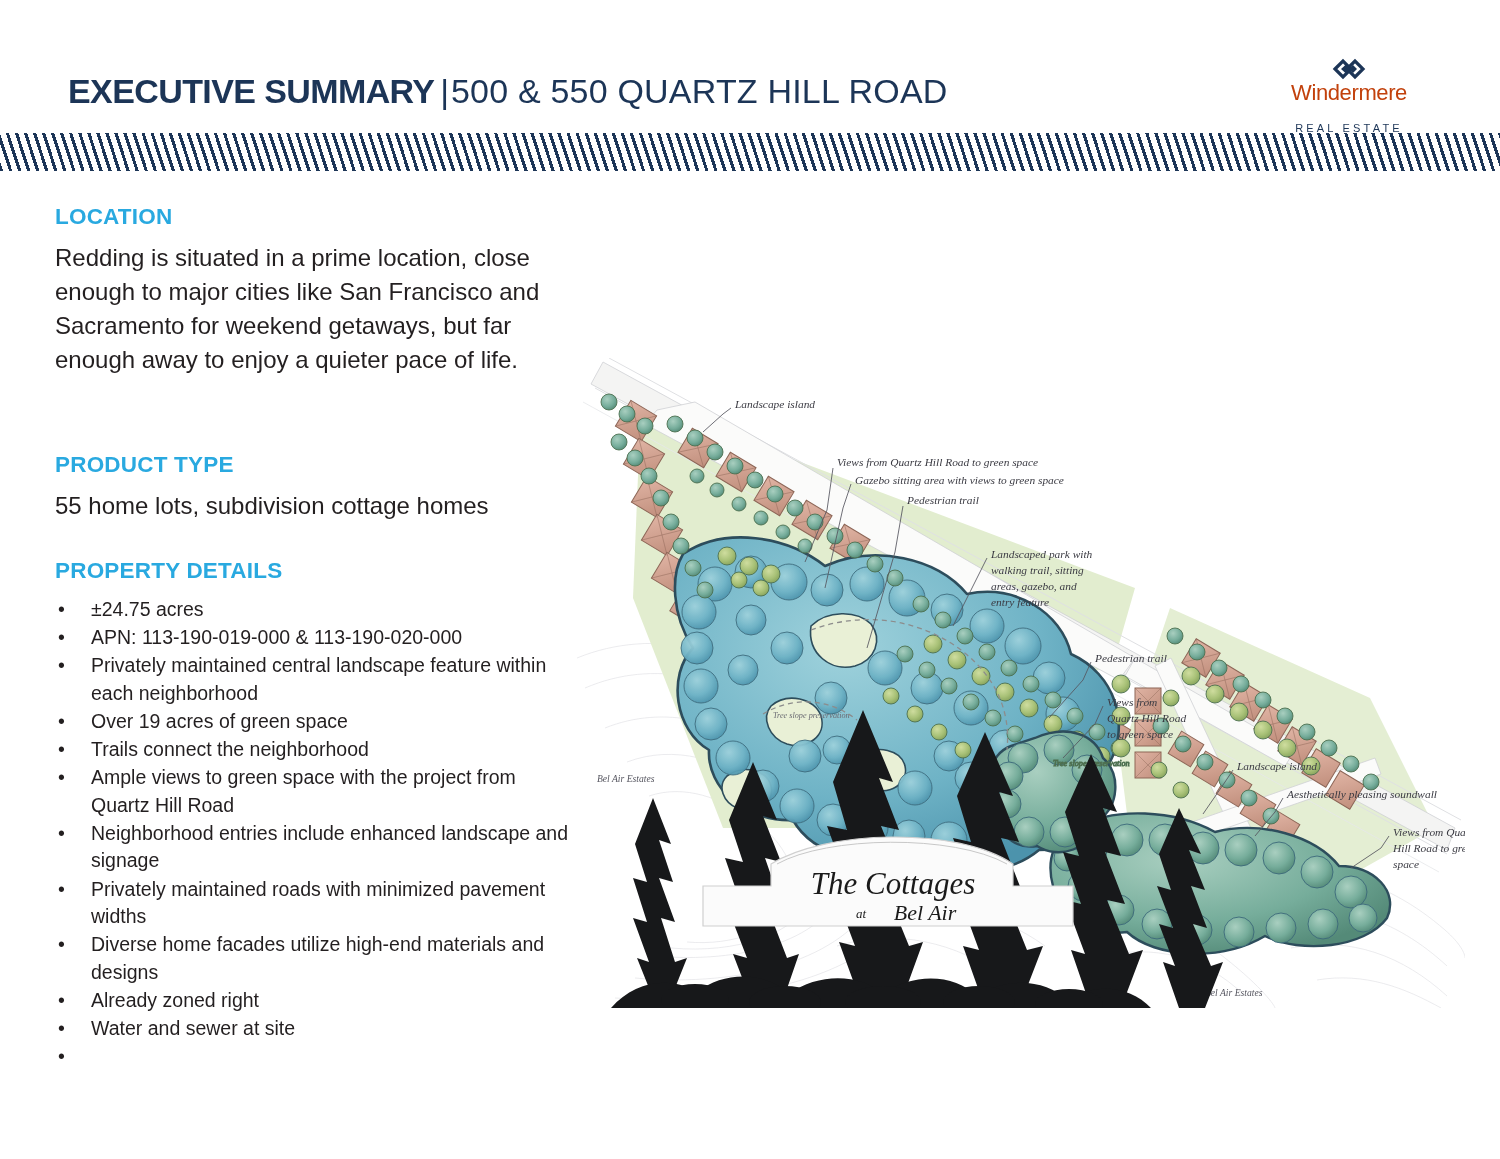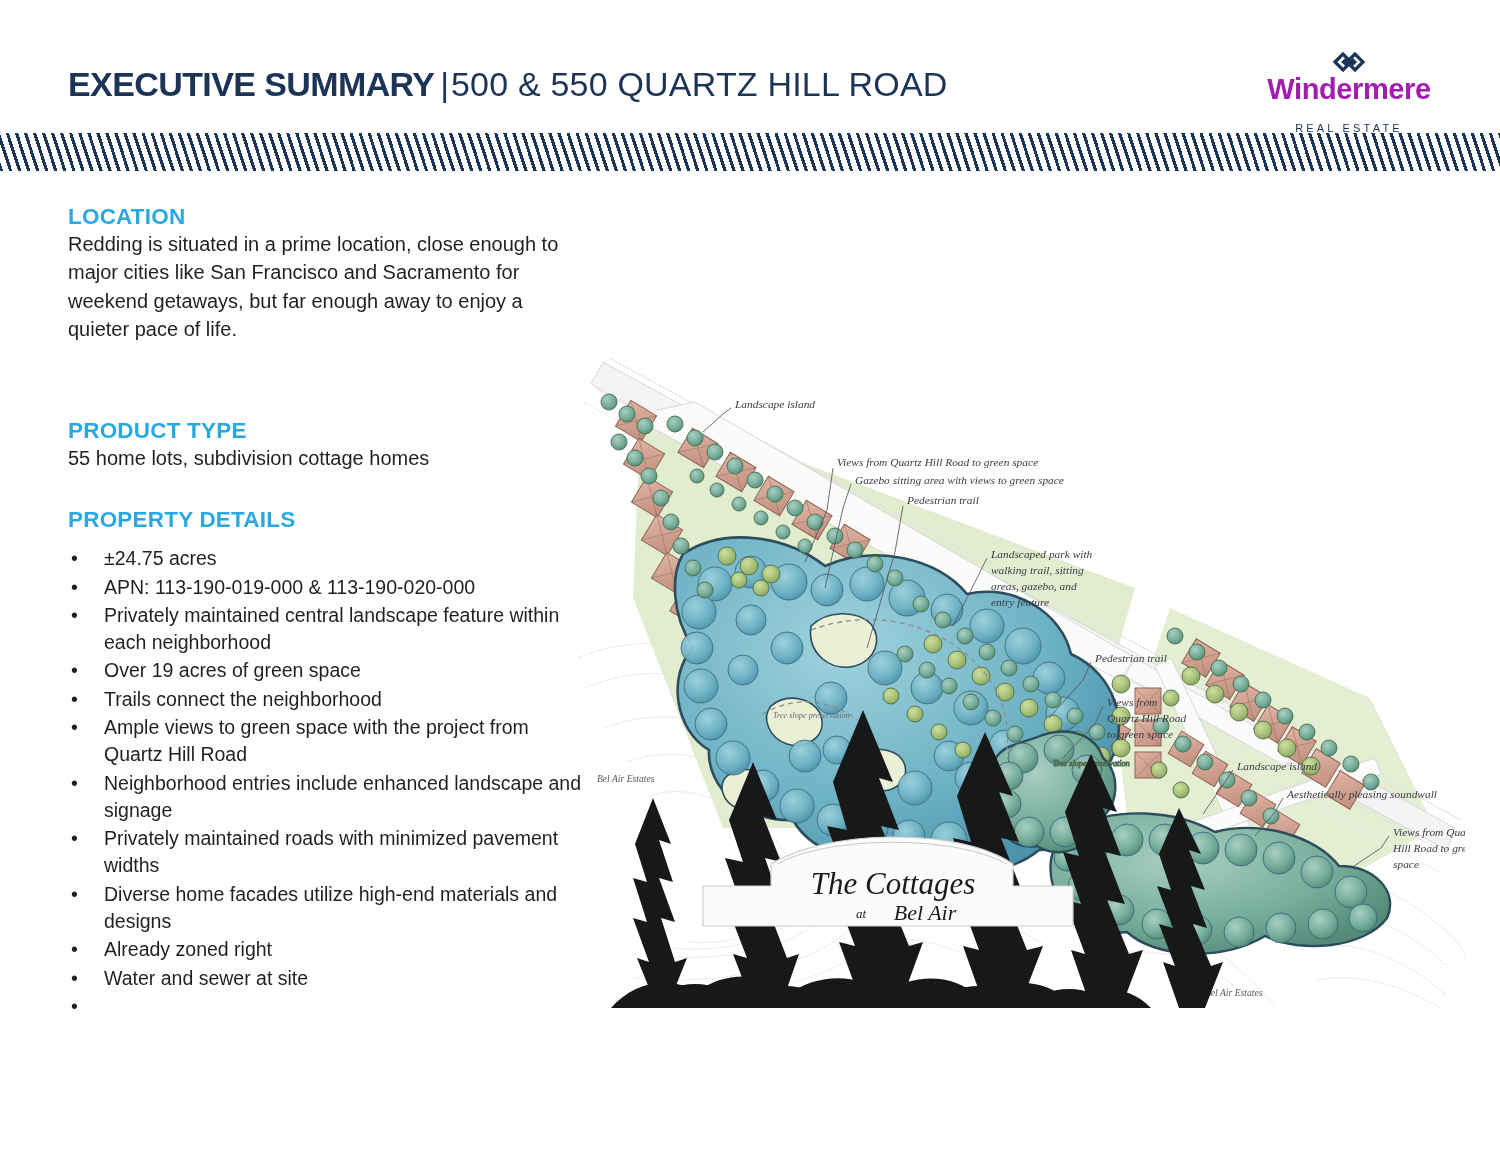--- a/index.html
+++ b/index.html
@@ -11,21 +11,21 @@
     width: 1500px;
     height: 1159px;
     position: relative;
     font-family: "Liberation Sans", sans-serif;
     overflow: hidden;
   }
 
   
   .header {
     position: absolute;
-    left: 0; top: 9px;
+    left: 0; top: 16px;
     width: 1500px;
     height: 130px;
   }
   .header-title {
     position: absolute;
     left: 68px;
     top: 58px;
     white-space: nowrap;
     font-size: 34px;
     letter-spacing: -0.2px;
@@ -52,23 +52,23 @@
     top: 42px;
     width: 186px;
     text-align: center;
   }
   .logo-mark {
     height: 22px;
     margin: 0 auto 1px auto;
     display: block;
   }
   .logo-word {
-    font-size: 29px;
-    font-weight: 700;
-    color: #a21caf;
+    font-size: 22px;
+    font-weight: 400;
+    color: #c2410c;
     letter-spacing: -0.4px;
     line-height: 1.05;
   }
   .logo-sub {
     font-size: 11px;
     font-weight: 400;
     letter-spacing: 3.2px;
     color: #1c3557;
     margin-top: 18px;
   }
@@ -90,36 +90,37 @@
     background-image: repeating-linear-gradient(
       72deg,
       #1c3557 0px, #1c3557 3.1px,
       #ffffff 3.1px, #ffffff 8.6px
     );
   }
 
   
   .left-col {
     position: absolute;
-    left: 68px;
+    left: 55px;
     top: 205px;
     width: 520px;
   }
   .sec-head {
     color: #29a9e0;
     font-size: 22.5px;
     font-weight: 700;
     letter-spacing: 0.2px;
     line-height: 1.1;
   }
   .sec-body {
     color: #231f20;
-    font-size: 20px;
+    font-size: 24px;
     font-weight: 400;
     line-height: 1.42;
+    margin-top: 11px;
   }
   .gap-lg { height: 40px; }
   .gap-md { height: 36px; }
 
   .details-list {
     margin: 12px 0 0 0;
     padding: 0;
     list-style: none;
   }
   .details-list li {

